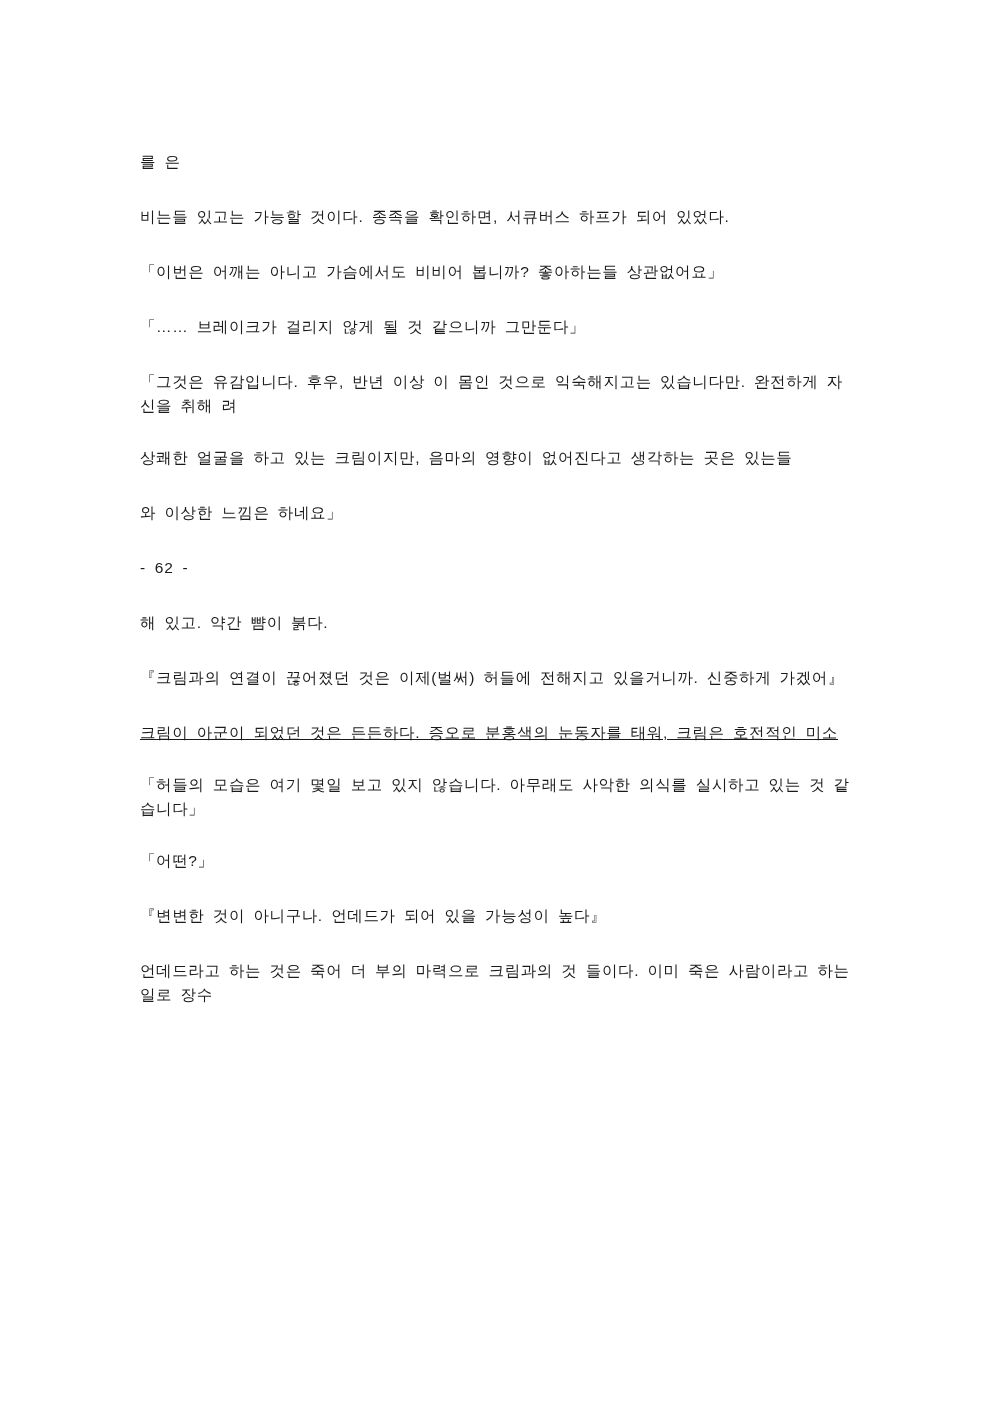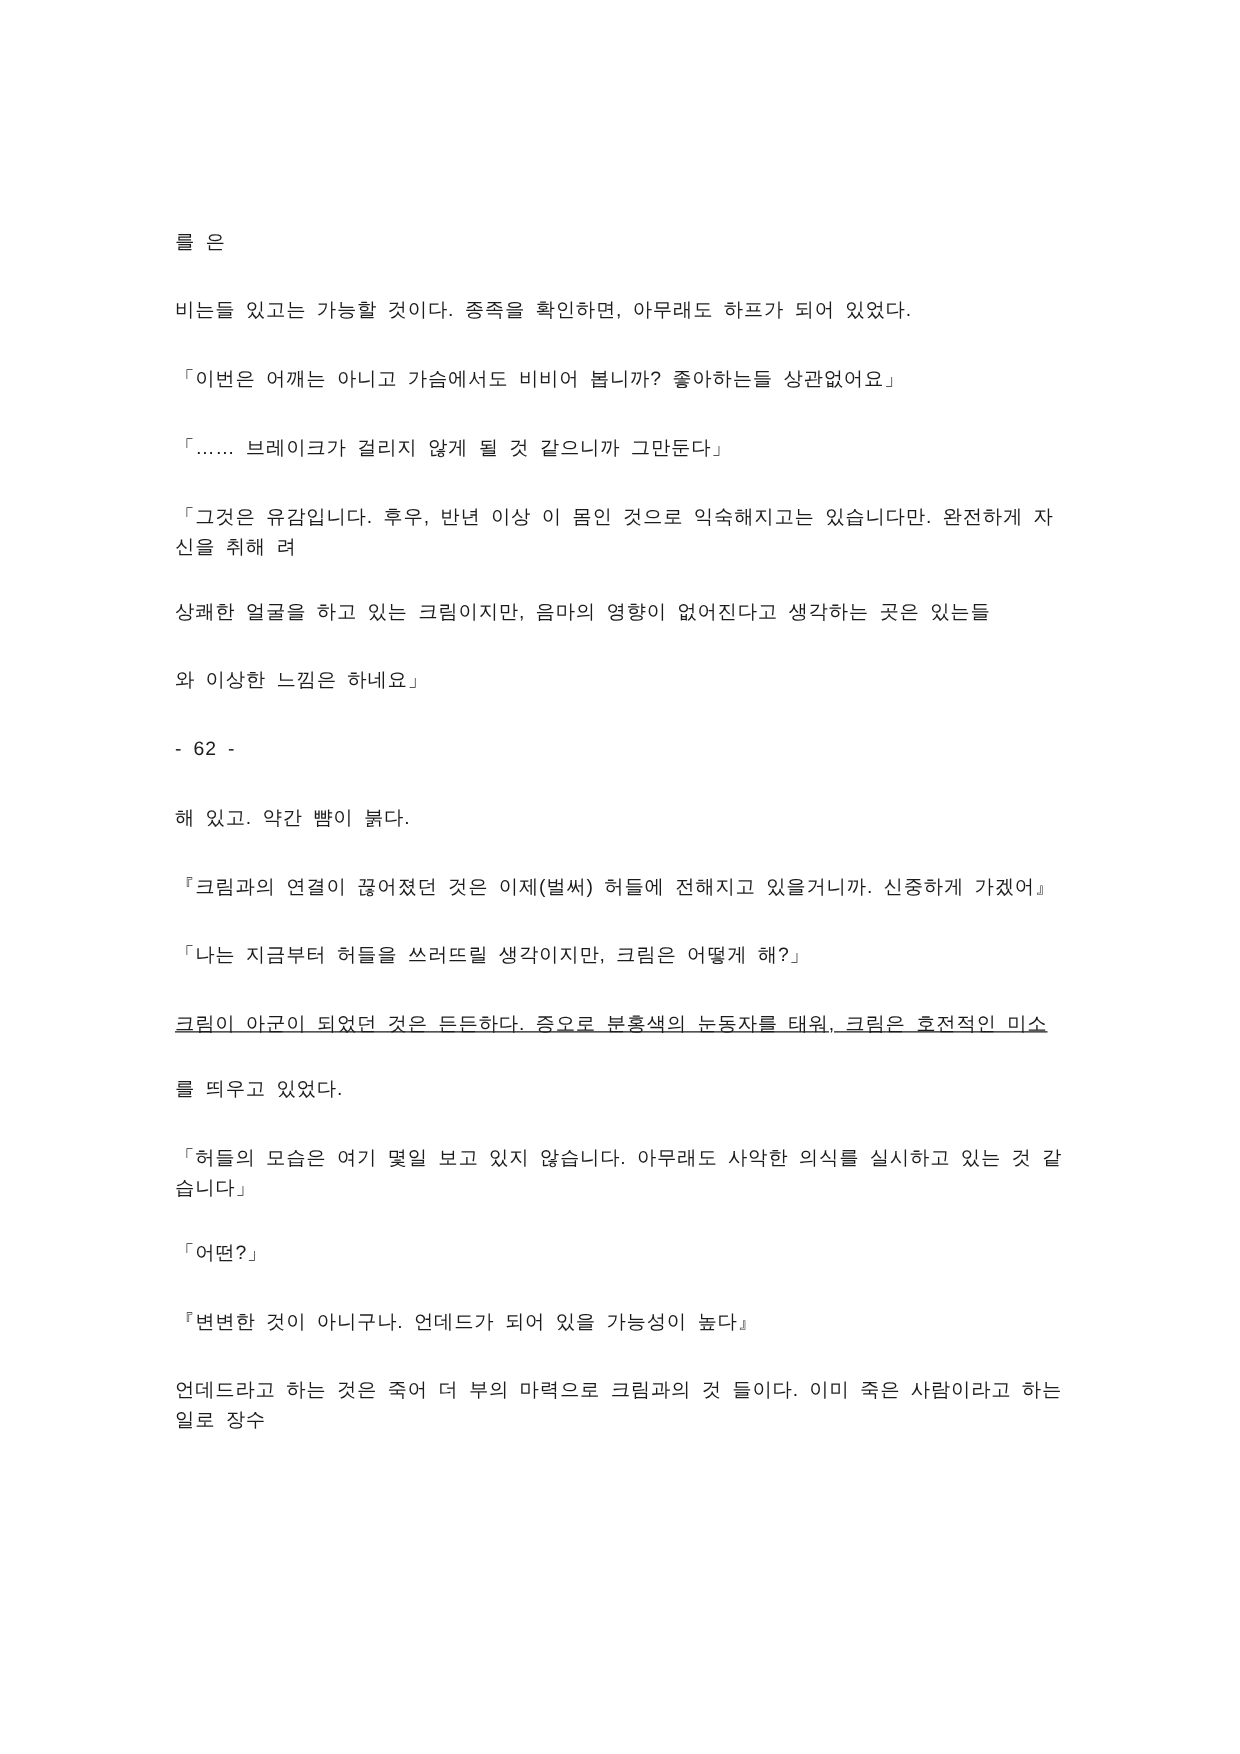--- a/index.html
+++ b/index.html
@@ -16,21 +16,20 @@
   .page {
     position: relative;
     width: 992px;
     min-height: 1403px;
     box-sizing: border-box;
     padding: 150px 140px 120px 140px;
     background: #ffffff;
   }
   .doc-body {
     display: block;
-    margin-top: 32px;
   }
   .para {
     font-size: 15.5px;
     line-height: 1.55;
     letter-spacing: 0.04em;
     word-spacing: 0.22em;
     margin: 0 0 31px 0;
     text-align: left;
     color: #1b1b1b;
     white-space: pre-wrap;
@@ -46,30 +45,28 @@
   .para.wrapped {
     margin-bottom: 28px;
   }
 </style>
 </head>
 <body>
 
 <div class="page">
   <div class="doc-body">
     <p class="para">를 은</p>
-    <p class="para">비는들 있고는 가능할 것이다. 종족을 확인하면, 아무래도 하프가 되어 있었다.</p>
+    <p class="para">비는들 있고는 가능할 것이다. 종족을 확인하면, 서큐버스 하프가 되어 있었다.</p>
     <p class="para">「이번은 어깨는 아니고 가슴에서도 비비어 봅니까? 좋아하는들 상관없어요」</p>
     <p class="para">「…… 브레이크가 걸리지 않게 될 것 같으니까 그만둔다」</p>
     <p class="para wrapped">「그것은 유감입니다. 후우, 반년 이상 이 몸인 것으로 익숙해지고는 있습니다만. 완전하게 자신을 취해 려</p>
     <p class="para">상쾌한 얼굴을 하고 있는 크림이지만, 음마의 영향이 없어진다고 생각하는 곳은 있는들</p>
     <p class="para">와 이상한 느낌은 하네요」</p>
     <p class="para pagenum">- 62 -</p>
     <p class="para">해 있고. 약간 뺨이 붉다.</p>
     <p class="para">『크림과의 연결이 끊어졌던 것은 이제(벌써) 허들에 전해지고 있을거니까. 신중하게 가겠어』</p>
-    <p class="para">「나는 지금부터 허들을 쓰러뜨릴 생각이지만, 크림은 어떻게 해?」</p>
     <p class="para tight">크림이 아군이 되었던 것은 든든하다. 증오로 분홍색의 눈동자를 태워, 크림은 호전적인 미소</p>
-    <p class="para">를 띄우고 있었다.</p>
     <p class="para wrapped">「허들의 모습은 여기 몇일 보고 있지 않습니다. 아무래도 사악한 의식를 실시하고 있는 것 같습니다」</p>
     <p class="para">「어떤?」</p>
     <p class="para">『변변한 것이 아니구나. 언데드가 되어 있을 가능성이 높다』</p>
     <p class="para wrapped">언데드라고 하는 것은 죽어 더 부의 마력으로 크림과의 것 들이다. 이미 죽은 사람이라고 하는 일로 장수</p>
   </div>
 </div>
 
 </body></html>

